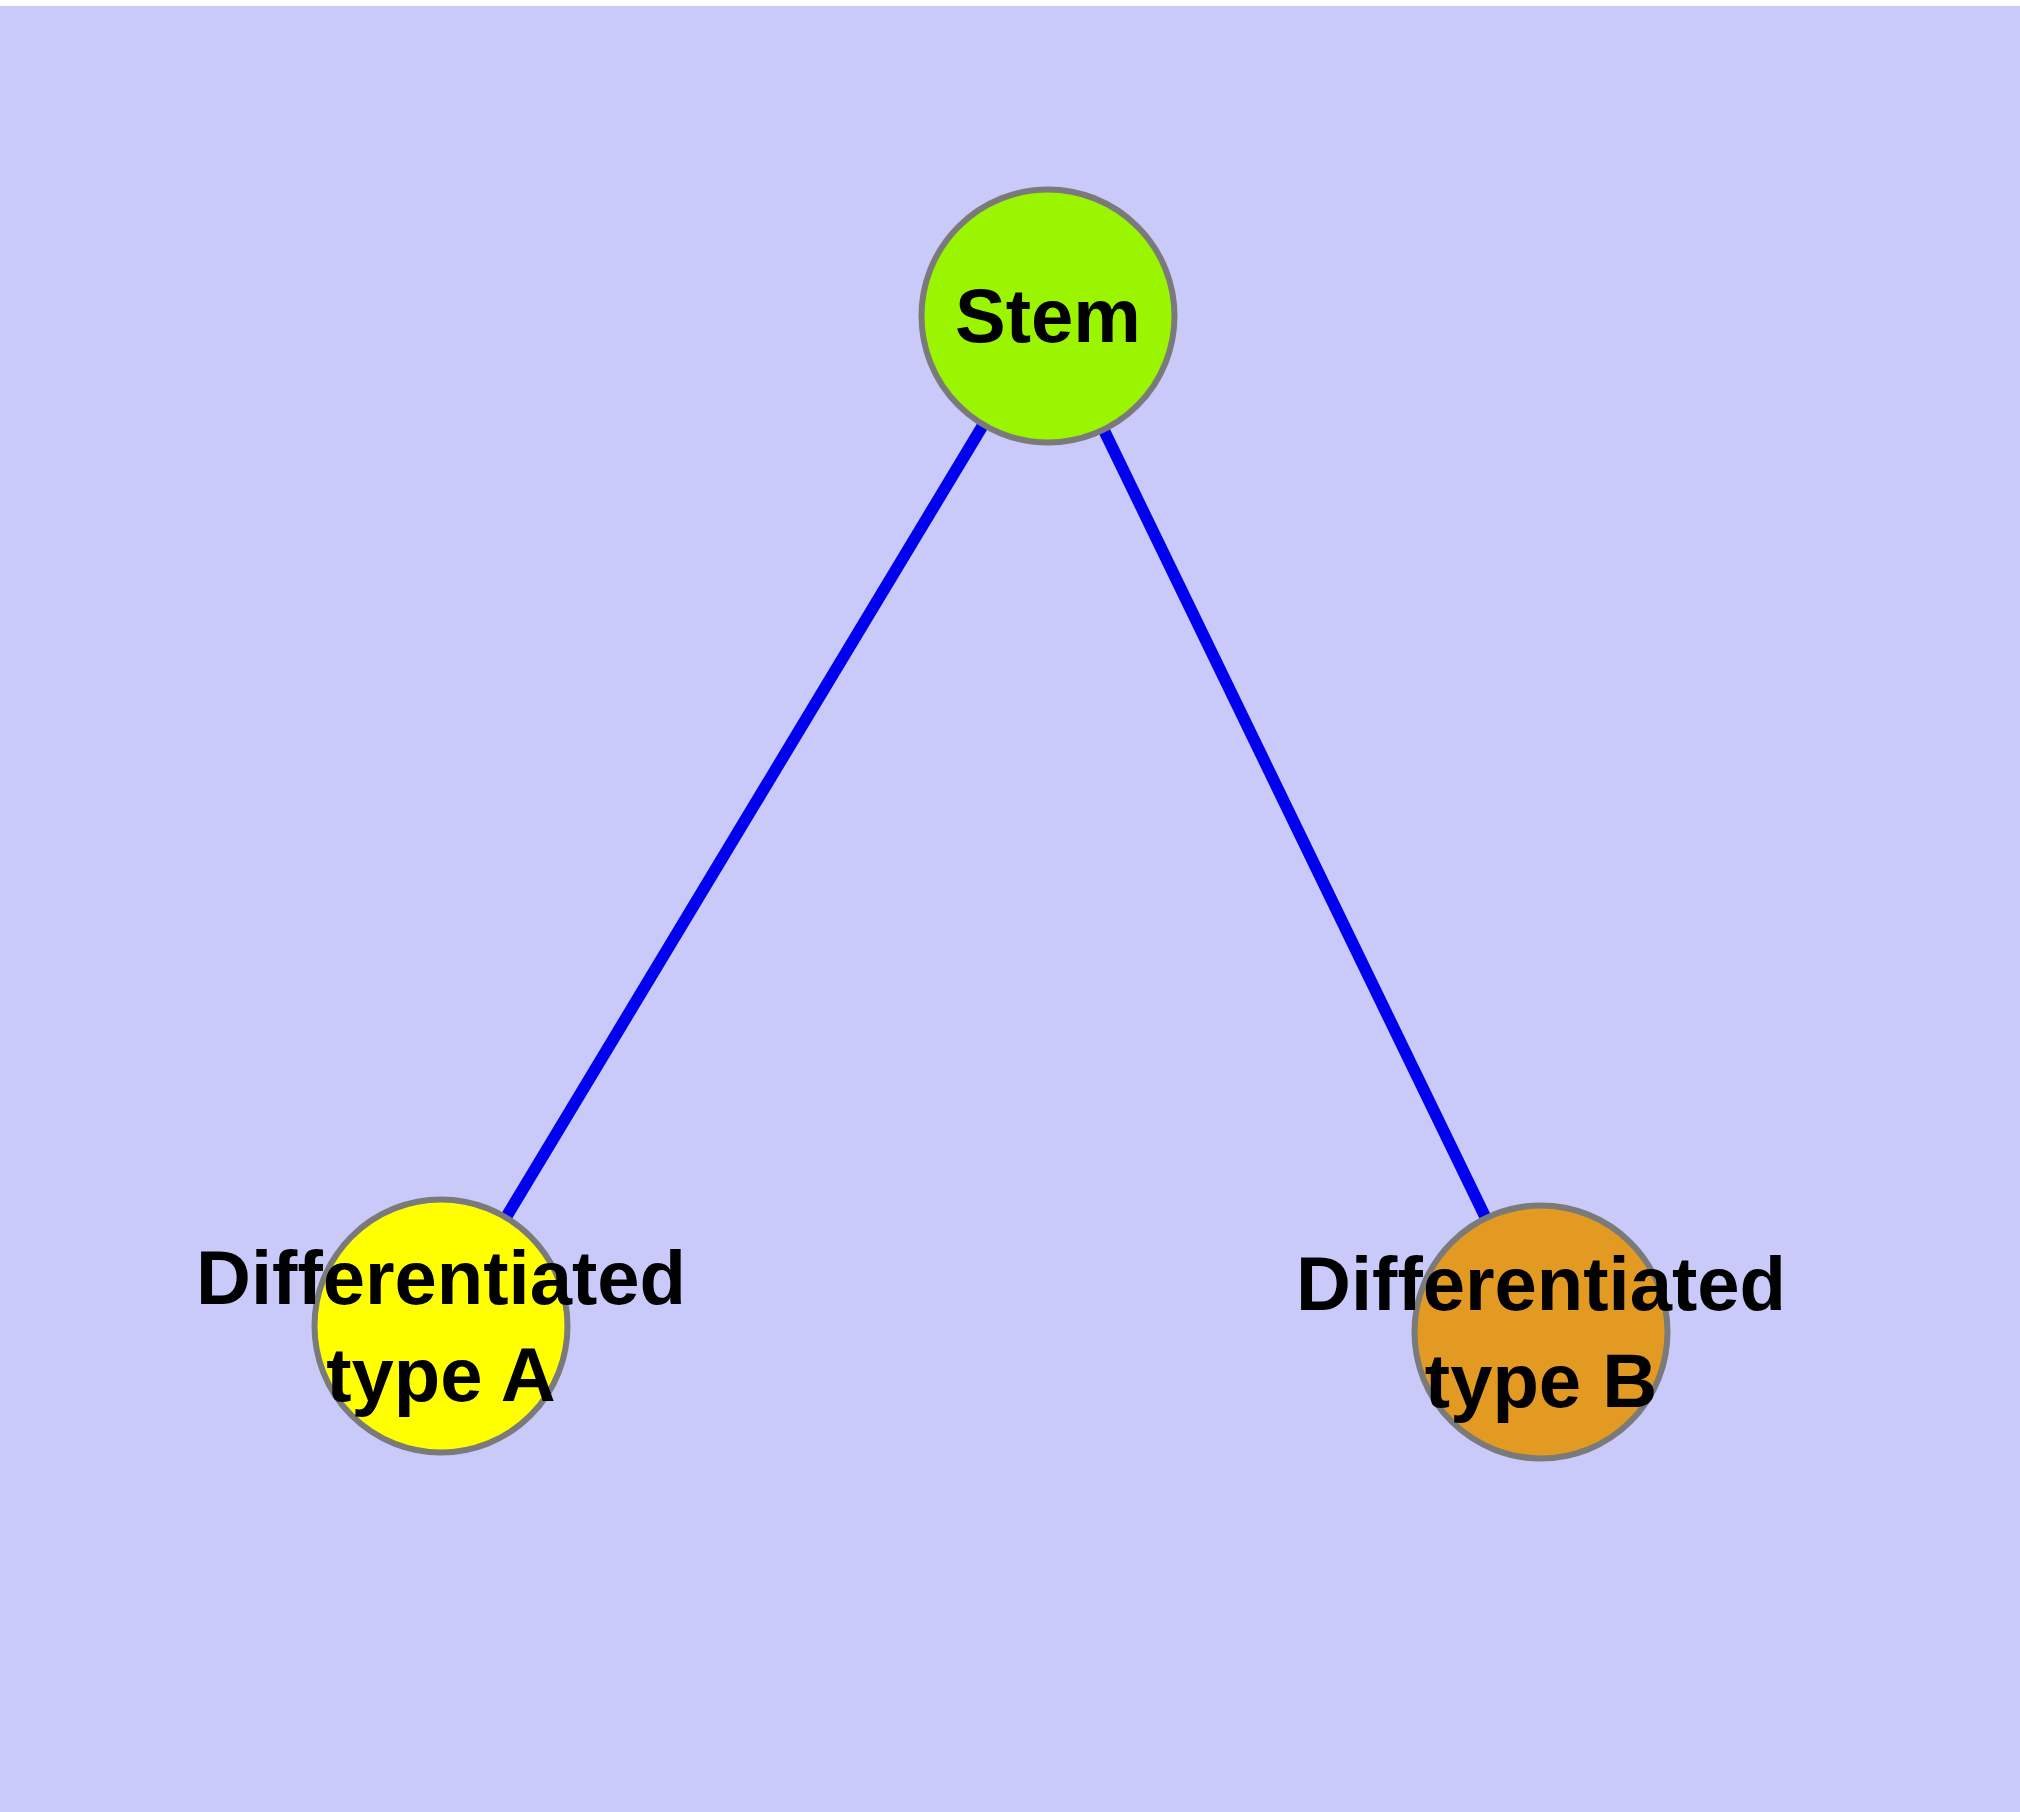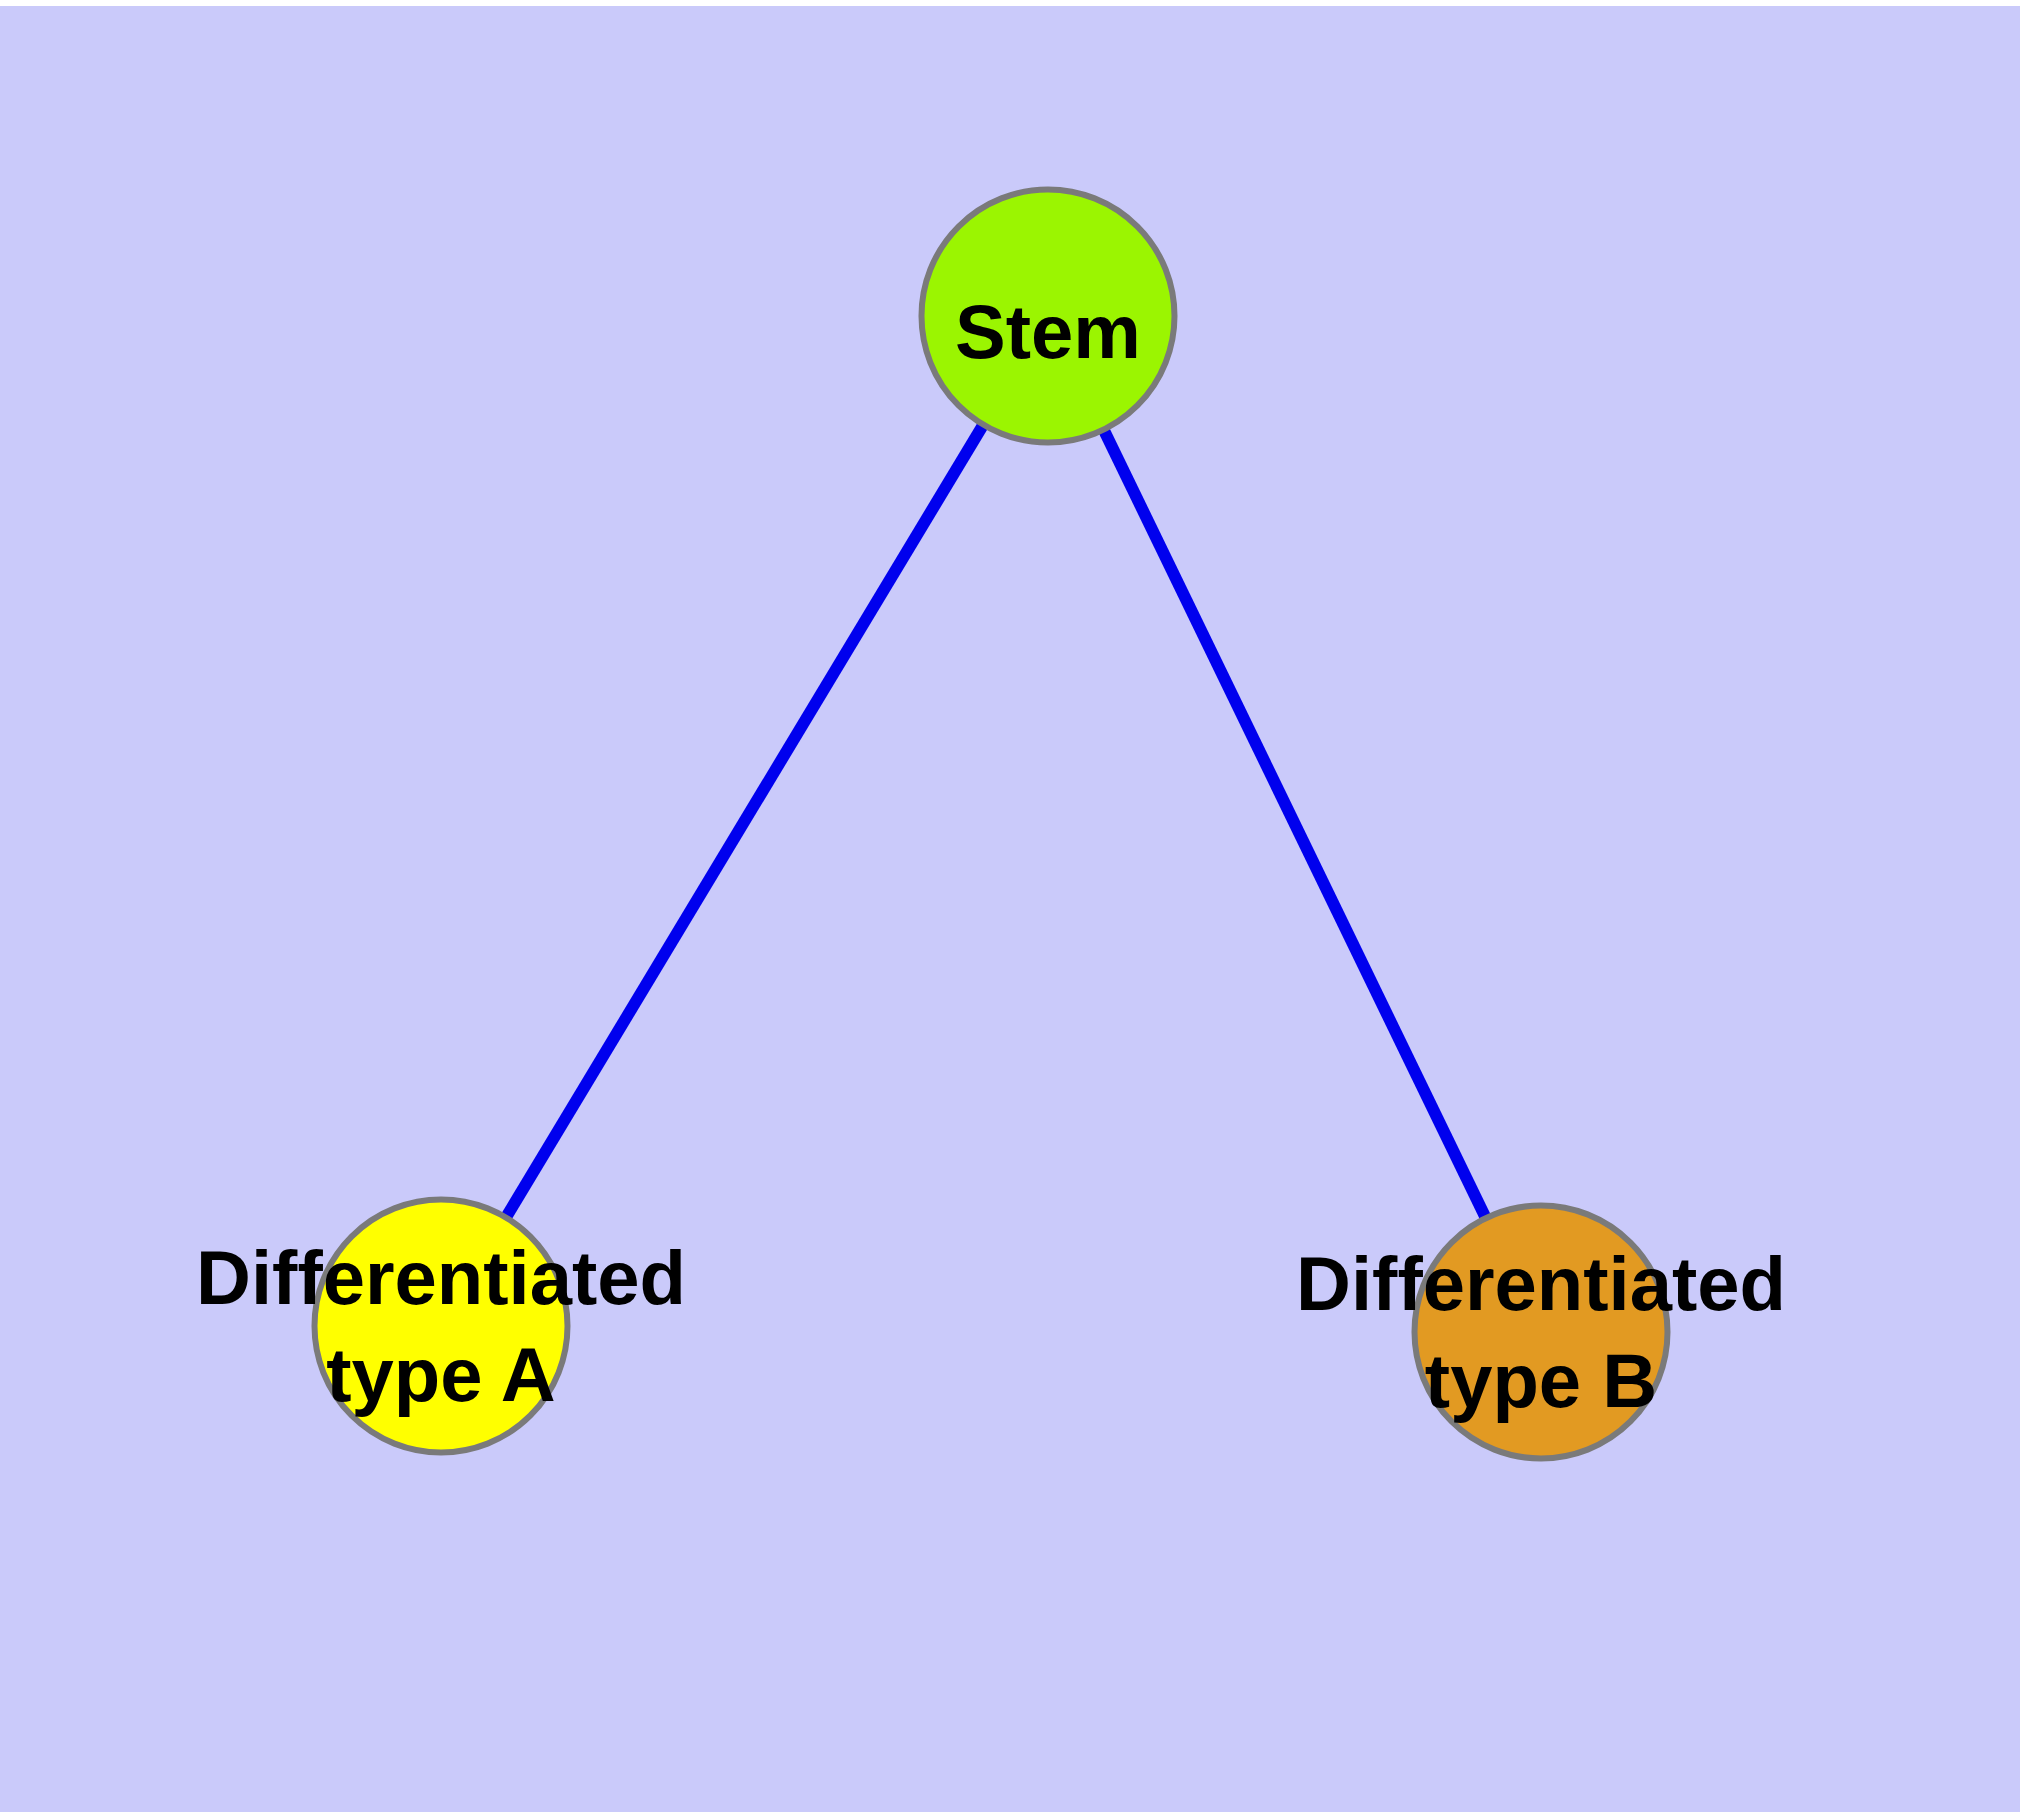--- a/index.html
+++ b/index.html
@@ -59,20 +59,20 @@
 
   <svg class="edge-layer" viewBox="0 0 2384 2138" preserveAspectRatio="none">
     <line class="edge" x1="1237" y1="373" x2="520" y2="1564" stroke="#0000EE" stroke-width="14"></line>
     <line class="edge" x1="1237" y1="373" x2="1818" y2="1572" stroke="#0000EE" stroke-width="14"></line>
   </svg>
 
   <div class="node" style="left: 1048px; top: 316px; width: 259px; height: 259px; background: rgb(155, 245, 1); border-color: rgb(122, 122, 122);"></div>
   <div class="node" style="left: 441px; top: 1326px; width: 259px; height: 259px; background: rgb(255, 255, 0); border-color: rgb(122, 122, 122);"></div>
   <div class="node" style="left: 1541px; top: 1332px; width: 259px; height: 259px; background: rgb(226, 154, 34); border-color: rgb(122, 122, 122);"></div>
 
-  <div class="node-label" style="left: 1048px; top: 332px;">Stem</div>
+  <div class="node-label" style="left: 1048px; top: 316px;">Stem</div>
   <div class="node-label" style="left: 441px; top: 1326px;">Differentiated
 type A</div>
   <div class="node-label" style="left: 1541px; top: 1332px;">Differentiated
 type B</div>
 
 </div>
 
 
 </body></html>

